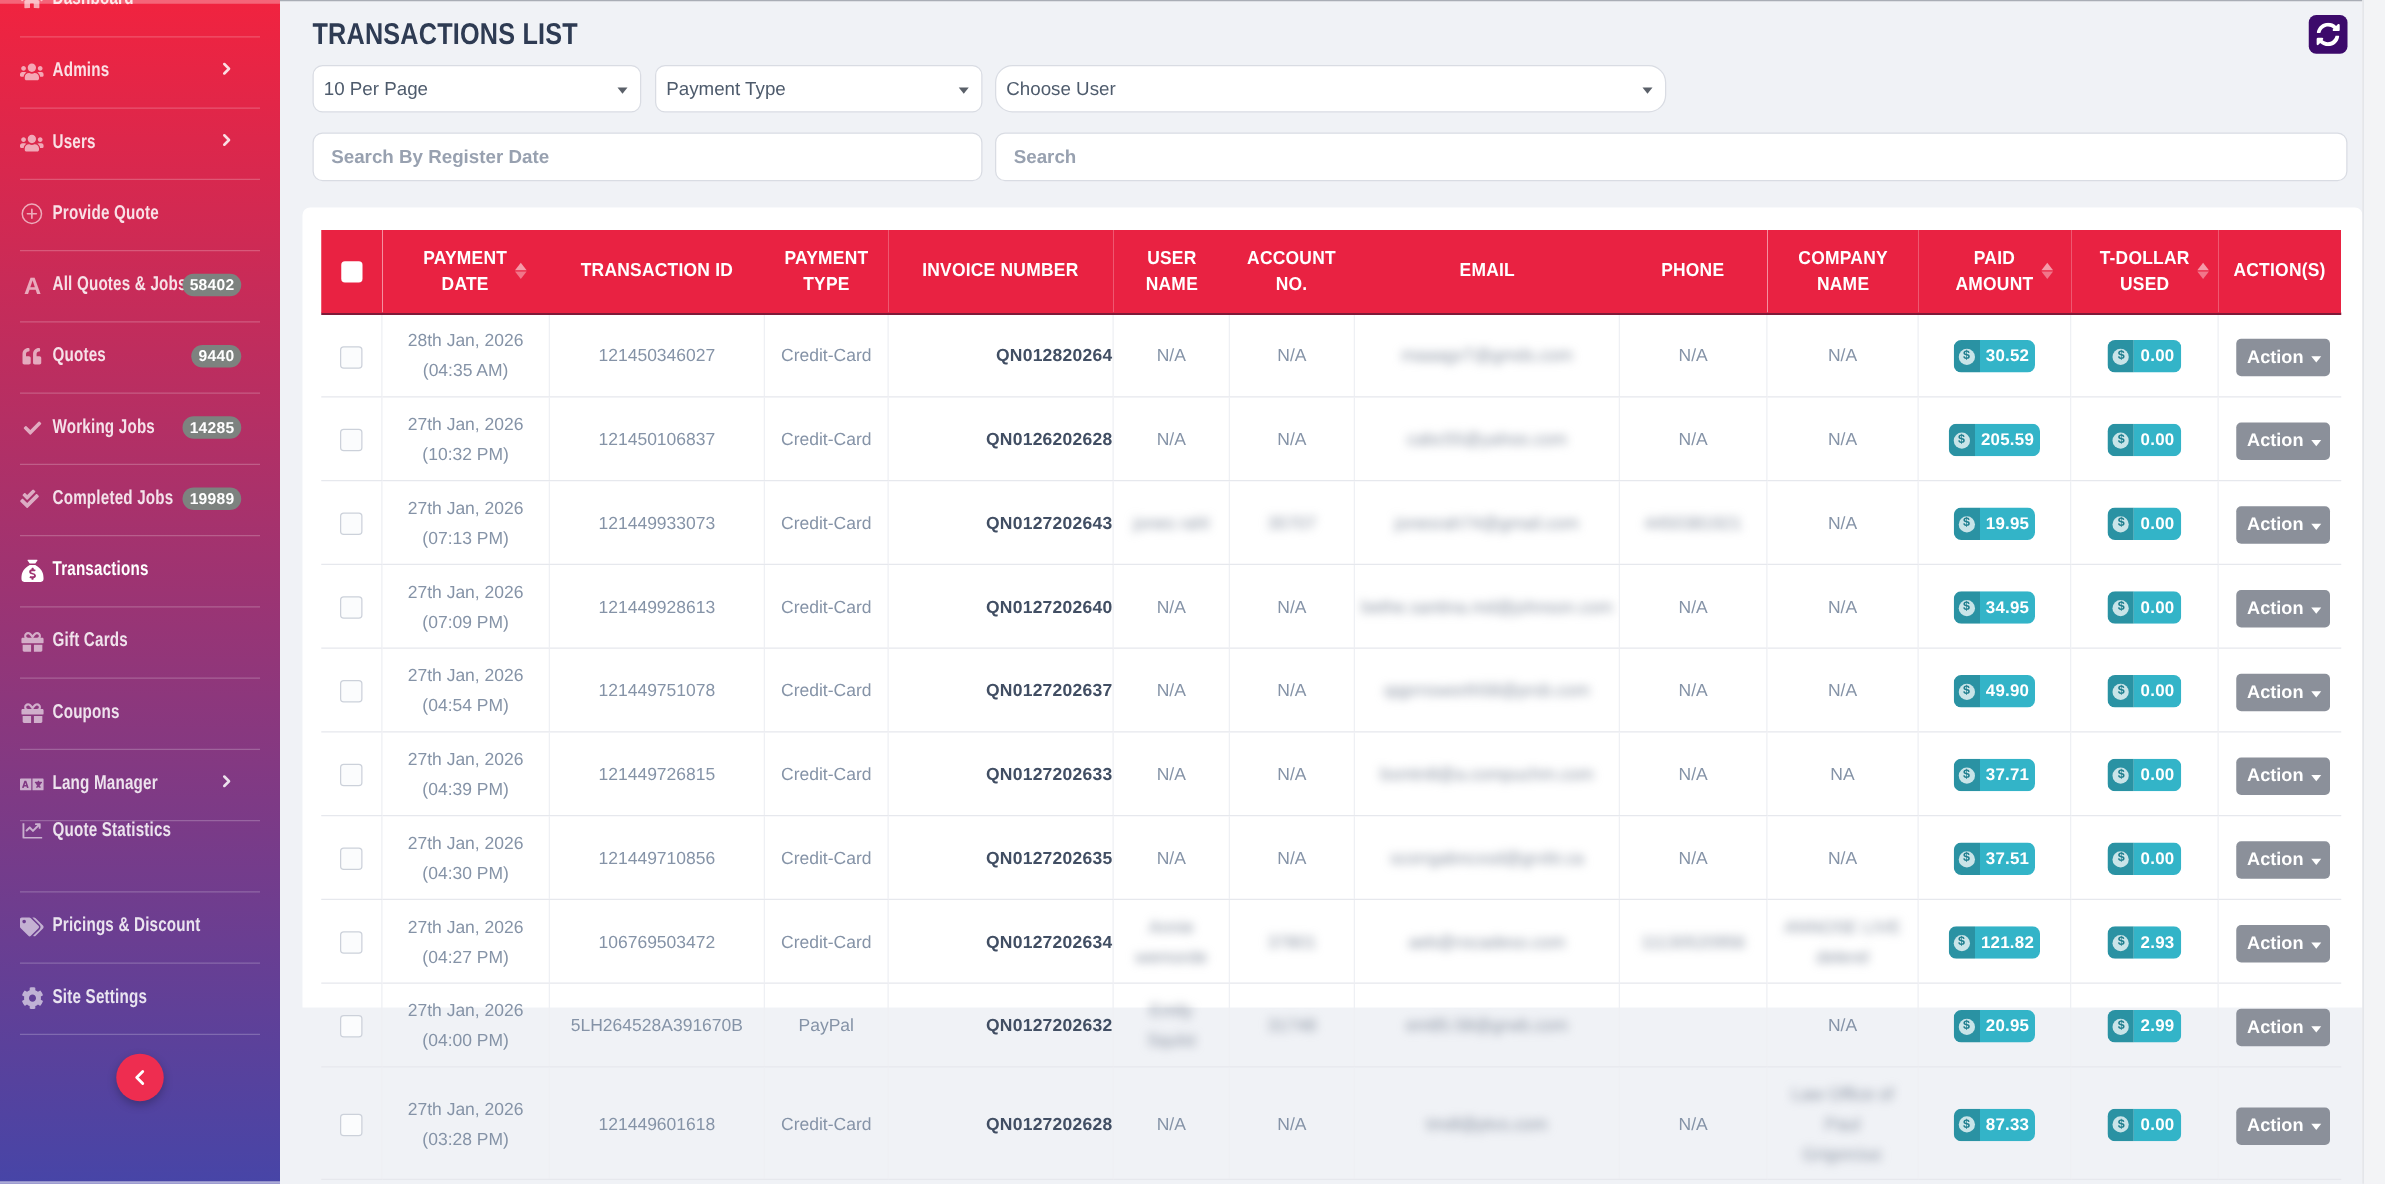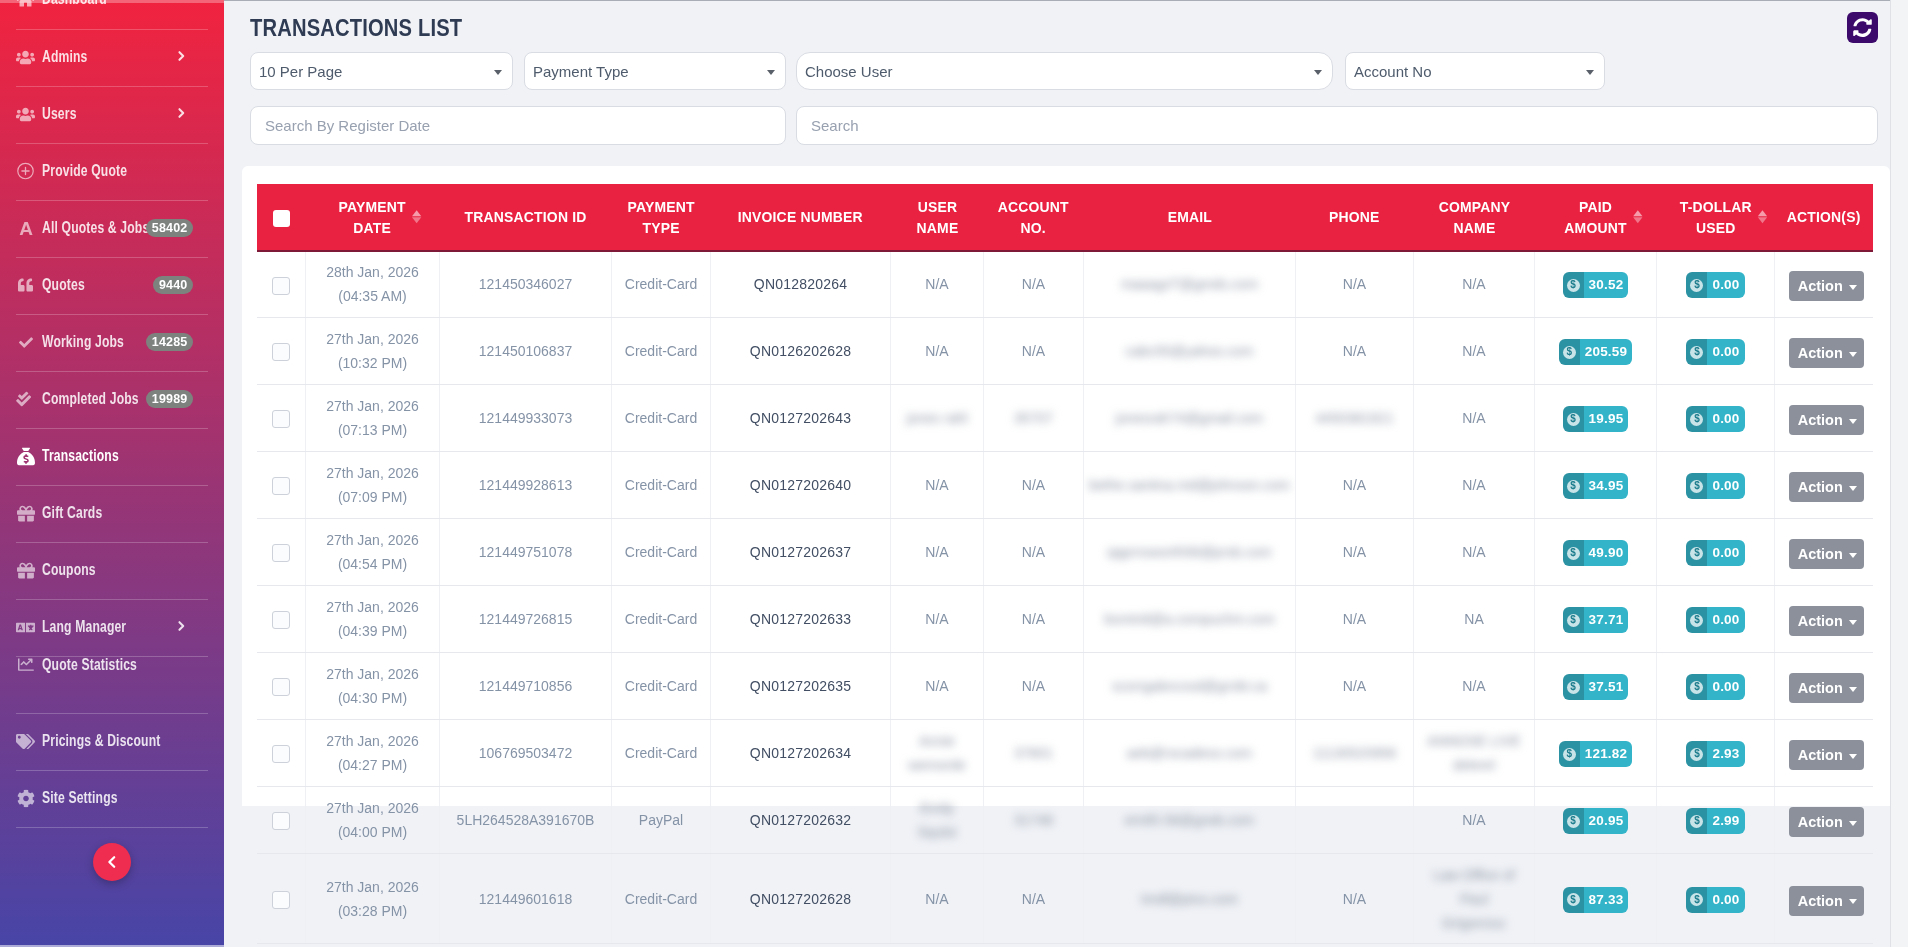--- a/index.html
+++ b/index.html
@@ -17,32 +17,32 @@
 .mi .badge { position:absolute; right:15px; top:50%; transform:translateY(-50%); background:#7d827f; color:#fff; font-size:12.5px; font-weight:700; border-radius:9px; padding:2.5px 5.5px; line-height:13px; letter-spacing:0.2px; }
 .sb-div { position:absolute; left:16px; width:192px; height:1px; background:rgba(255,255,255,0.22); }
 .collapse-btn { position:absolute; left:93px; top:843px; width:38px; height:38px; border-radius:50%; background:#ee2d50; box-shadow:0 3px 8px rgba(0,0,0,0.25); display:flex; align-items:center; justify-content:center; }
 
 .main { position:absolute; left:224px; top:0; width:1666px; height:947px; background:#f0f2f6; }
 .topline { position:absolute; left:0; top:0; width:1666px; height:1px; background:#a9adb5; }
 .h1 { position:absolute; left:26px; top:14px; font-size:24px; font-weight:700; color:#2e3b53; letter-spacing:0.2px; transform:scaleX(0.84); transform-origin:left center; }
 .refresh { position:absolute; left:1623px; top:12px; width:31px; height:31px; background:#3c0a6b; border-radius:6px; display:flex; align-items:center; justify-content:center; }
 .sel, .inp { position:absolute; background:#fff; border:1px solid #d9dce3; border-radius:8px; height:38px; font-size:15px; display:flex; align-items:center; padding-left:8px; }
 .sel { color:#4e5b6c; }
-.inp { color:#98a1b0; padding-left:14px; height:39px; }
+.inp { color:#98a1b0; padding-left:14px; height:39px;font-weight:bold; }
 .sel .car { position:absolute; right:10px; top:17px; width:0; height:0; border-left:4.5px solid transparent; border-right:4.5px solid transparent; border-top:5.5px solid #5a6069; }
 
 .card { position:absolute; left:17.5px; top:166px; width:1648px; height:640px; background:#fff; border-radius:6px 6px 0 0; }
 table { border-collapse:collapse; table-layout:fixed; position:absolute; left:15px; top:17.5px; width:1616px; }
 thead th { background:#e92242; color:#fff; font-size:15px; font-weight:700; text-align:center; vertical-align:middle; height:67px; line-height:21px; letter-spacing:0.2px; position:relative; }
 .hl { display:inline-block; transform:scaleX(0.93); position:relative; }
 thead tr { border-bottom:2px solid #7e1a38; }
 tbody td { text-align:center; vertical-align:middle; font-size:14px; color:#8593a7; line-height:24px; border-bottom:1px solid #e6e8ed; border-left:1px solid #eef0f4; overflow:hidden; }
 tbody td:first-child { border-left:none; }
 tbody tr { height:67px; }
-td.inv { color:#414e63; font-weight:400; letter-spacing:0.2px; }
+td.inv { color:#414e63; font-weight:700; letter-spacing:0.2px;text-align:right; }
 .cb { display:inline-block; width:18px; height:18px; border:1px solid #ccd1da; border-radius:3px; background:#fbfcfd; vertical-align:middle; }
 .cbh { display:inline-block; width:17px; height:17px; border-radius:3px; background:#fff; vertical-align:middle; }
 .sort { display:block; position:absolute; left:100%; margin-left:7px; top:50%; transform:translateY(-50%); }
 .sort i { display:block; width:0; height:0; border-left:5.5px solid transparent; border-right:5.5px solid transparent; }
 .sort .up { border-bottom:6px solid rgba(255,255,255,0.55); margin-bottom:1.5px; }
 .sort .dn { border-top:6px solid rgba(255,255,255,0.38); }
 .badge2 { display:inline-flex; height:26px; border-radius:6px; overflow:hidden; vertical-align:middle; position:relative; top:1px; }
 .badge2 .bi { width:21px; background:#2a92a3; display:flex; align-items:center; justify-content:center; }
 .badge2 .bi b { width:13px; height:13px; border-radius:50%; background:rgba(255,255,255,0.75); color:#1d7d8d; font-size:10px; font-weight:700; display:flex; align-items:center; justify-content:center; }
 .badge2 .bt { background:#33b4c8; color:#fff; font-size:13.5px; font-weight:700; display:flex; align-items:center; padding:0 5px; letter-spacing:0.2px; }
@@ -217,21 +217,20 @@
   <div class="topline"></div>
   <div class="h1">TRANSACTIONS LIST</div>
   <div class="refresh">
       <svg width="19" height="19" viewBox="0 0 512 512">
         <path fill="#fff" d="M370.72 133.28C339.458 104.008 298.888 87.962 255.848 88c-77.458.068-144.328 53.178-162.791 126.85-1.344 5.363-6.122 9.15-11.651 9.15H24.103c-7.498 0-13.194-6.807-11.807-14.176C33.933 94.924 134.813 8 256 8c66.448 0 126.791 26.136 171.315 68.685L465.03 38.97C480.147 23.853 506 34.56 506 55.941V160c0 13.255-10.745 24-24 24H377.941c-21.382 0-32.09-25.851-16.971-40.971l9.75-9.749zM24 328h104.059c21.382 0 32.09 25.851 16.971 40.971l-9.75 9.749c31.262 29.273 71.835 45.319 114.876 45.28 77.418-.07 144.315-53.144 162.787-126.849 1.344-5.363 6.122-9.15 11.651-9.15h57.304c7.498 0 13.194 6.807 11.807 14.176C478.067 425.076 377.187 512 256 512c-66.448 0-126.791-26.136-171.315-68.685L46.97 481.03C31.853 496.147 6 485.44 6 464.059V360c0-13.255 10.745-24 24-24z"></path>
       </svg>
     </div>
   <div class="sel" style="left:26px;  top:52px; width:263px;">10 Per Page<span class="car"></span></div>
   <div class="sel" style="left:300px; top:52px; width:262px;">Payment Type<span class="car"></span></div>
   <div class="sel" style="left:572px; top:52px; width:537px;border-radius:14px;">Choose User<span class="car"></span></div>
-  <div class="sel" style="left:1121px;top:52px; width:260px;">Account No<span class="car"></span></div>
   <div class="inp" style="left:26px;  top:106px; width:536px;">Search By Register Date</div>
   <div class="inp" style="left:572px; top:106px; width:1082px;">Search</div>
   <div class="card">
     <table id="tbl">
         <colgroup>
           <col style="width:49px">
           <col style="width:134px">
           <col style="width:172px">
           <col style="width:99px">
           <col style="width:180px">

